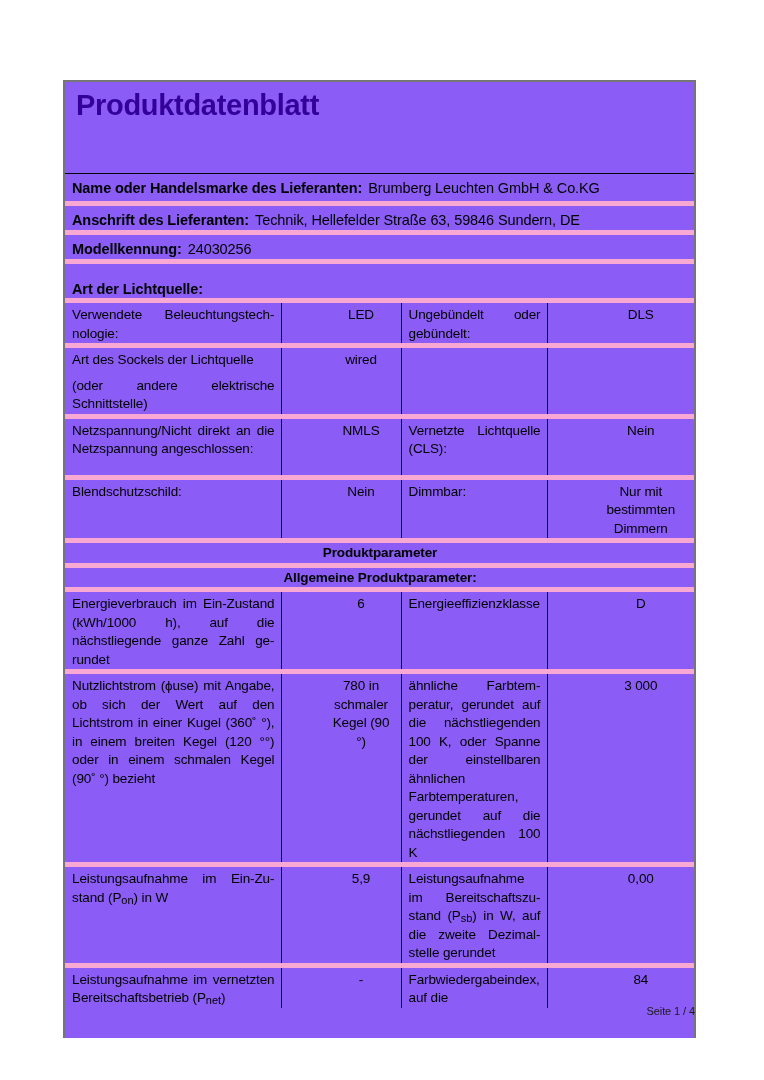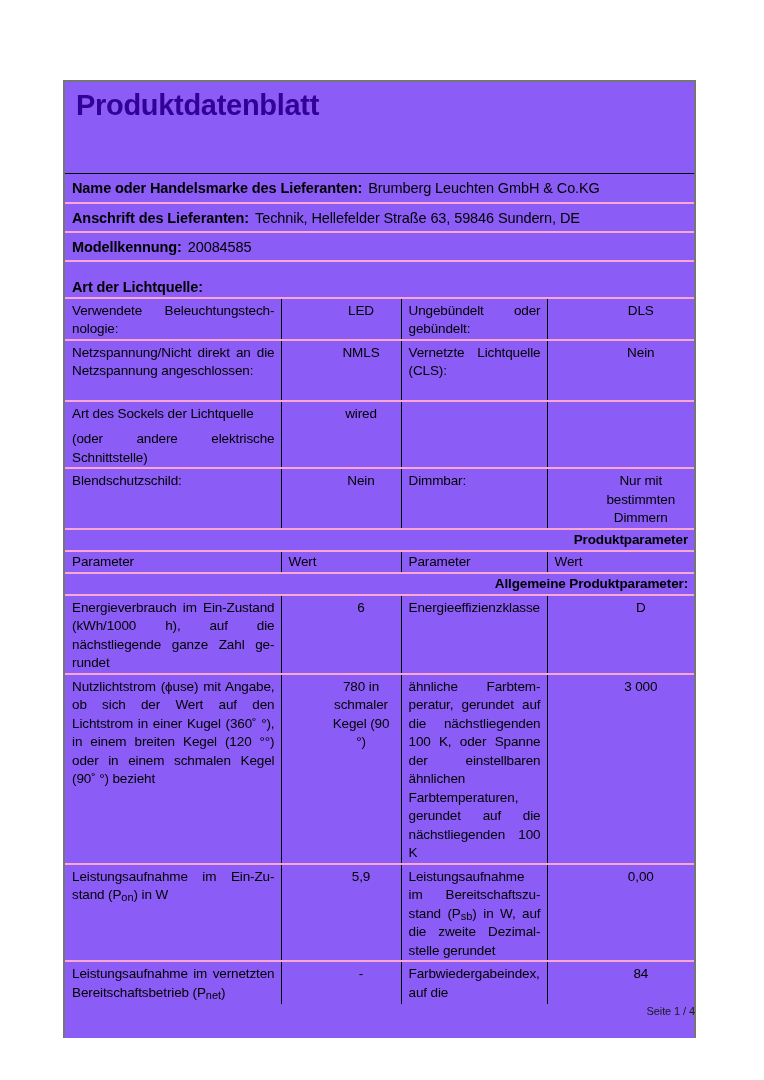--- a/index.html
+++ b/index.html
@@ -21,33 +21,33 @@
     padding:7px 11px 0 11px;
   }
   .hdr h1{
     margin:0 0 7px 0;font-size:29px;line-height:33px;font-weight:bold;
     color:var(--accent,#330099);letter-spacing:-0.3px;
   }
   .reg{font-size:14.5px;line-height:19.5px;letter-spacing:-0.1px;}
   
   table{border-collapse:collapse;table-layout:fixed;width:629px;}
   td{
-    border-right:1px solid #000;border-bottom:2px solid #f9a8d4;
+    border-right:1px solid #000;border-bottom:5px solid #f9a8d4;
     vertical-align:top;padding:3px 6px 0 7px;
     font-size:13.5px;line-height:18.5px;letter-spacing:-0.12px;
     overflow:hidden;
   }
   td:last-child{border-right:none;}
   tr.last td{border-bottom:none;}
   .just{text-align:justify;text-justify:inter-word;hyphens:manual;}
   .ctr{text-align:center;padding-left:46px;}
   .b{font-weight:bold;}
   .info td{font-size:14.5px;padding-top:5px;letter-spacing:-0.1px;}
   .info .val{margin-left:6px;}
-  .sec td{text-align:right;font-weight:bold;padding-top:1px;}
+  .sec td{text-align:center;font-weight:bold;padding-top:1px;}
   .cols td{padding-top:1px;}
   .para2{margin-top:7px;}
   sub{font-size:11px;line-height:0;vertical-align:-2px;letter-spacing:0;}
   .footer{
     position:absolute;right:69px;top:1005px;
     font-size:11px;line-height:13px;color:#1a1a1a;letter-spacing:-0.1px;
   }
 </style>
 </head>
 <body>
@@ -69,70 +69,64 @@
 
       <tr class="info" style="height:29px">
         <td colspan="4"><span class="b">Name oder Handelsmarke des Lieferanten:</span><span class="val">Brumberg Leuchten GmbH &amp; Co.KG</span></td>
       </tr>
 
       <tr class="info" style="height:29px">
         <td colspan="4"><span class="b">Anschrift des Lieferanten:</span><span class="val">Technik, Hellefelder Straße 63, 59846 Sundern, DE</span></td>
       </tr>
 
       <tr class="info" style="height:29px">
-        <td colspan="4"><span class="b">Modellkennung:</span><span class="val">20084585</span></td>
+        <td colspan="4"><span class="b">Modellkennung:</span><span class="val">24030256</span></td>
       </tr>
 
       <tr class="info" style="height:23px">
         <td colspan="4" style="padding-top:16px"><span class="b">Art der Lichtquelle:</span></td>
       </tr>
 
       <tr style="height:42px">
         <td class="just">Verwendete Beleuchtungstech­nologie:</td>
         <td class="ctr">LED</td>
         <td class="just">Ungebündelt oder gebündelt:</td>
         <td class="ctr">DLS</td>
       </tr>
 
-      <tr style="height:61px">
-        <td class="just">Netzspannung/Nicht direkt an die Netzspannung angeschlos­sen:</td>
-        <td class="ctr">NMLS</td>
-        <td class="just">Vernetzte Lichtquel­le (CLS):</td>
-        <td class="ctr">Nein</td>
-      </tr>
-
       <tr style="height:62px">
         <td class="just">
             <div>Art des Sockels der Lichtquelle</div>
             <div class="para2">(oder andere elektrische Schnittstelle)</div>
           </td>
         <td class="ctr">wired</td>
         <td class="just"></td>
         <td class="ctr"></td>
+      </tr>
+
+      <tr style="height:61px">
+        <td class="just">Netzspannung/Nicht direkt an die Netzspannung angeschlos­sen:</td>
+        <td class="ctr">NMLS</td>
+        <td class="just">Vernetzte Lichtquel­le (CLS):</td>
+        <td class="ctr">Nein</td>
       </tr>
 
 
 
       <tr style="height:41px">
         <td class="just">Blendschutzschild:</td>
         <td class="ctr">Nein</td>
         <td class="just">Dimmbar:</td>
         <td class="ctr">Nur mit bestimm­ten Dimmern</td>
       </tr>
 
       <tr class="sec" style="height:22px">
         <td colspan="4">Produktparameter</td>
       </tr>
 
-      <tr class="cols" style="height:22px">
-        <td>Parameter</td>
-        <td>Wert</td>
-        <td>Parameter</td>
-        <td>Wert</td>
-      </tr>
 
       <tr class="sec" style="height:22px">
         <td colspan="4">Allgemeine Produktparameter:</td>
       </tr>
 
       <tr style="height:78px">
         <td class="just">Energieverbrauch im Ein-Zu­stand (kWh/1000 h), auf die nächstliegende ganze Zahl ge­rundet</td>
         <td class="ctr">6</td>
         <td class="just">Energieeffizienzklas­se</td>
         <td class="ctr">D</td>

